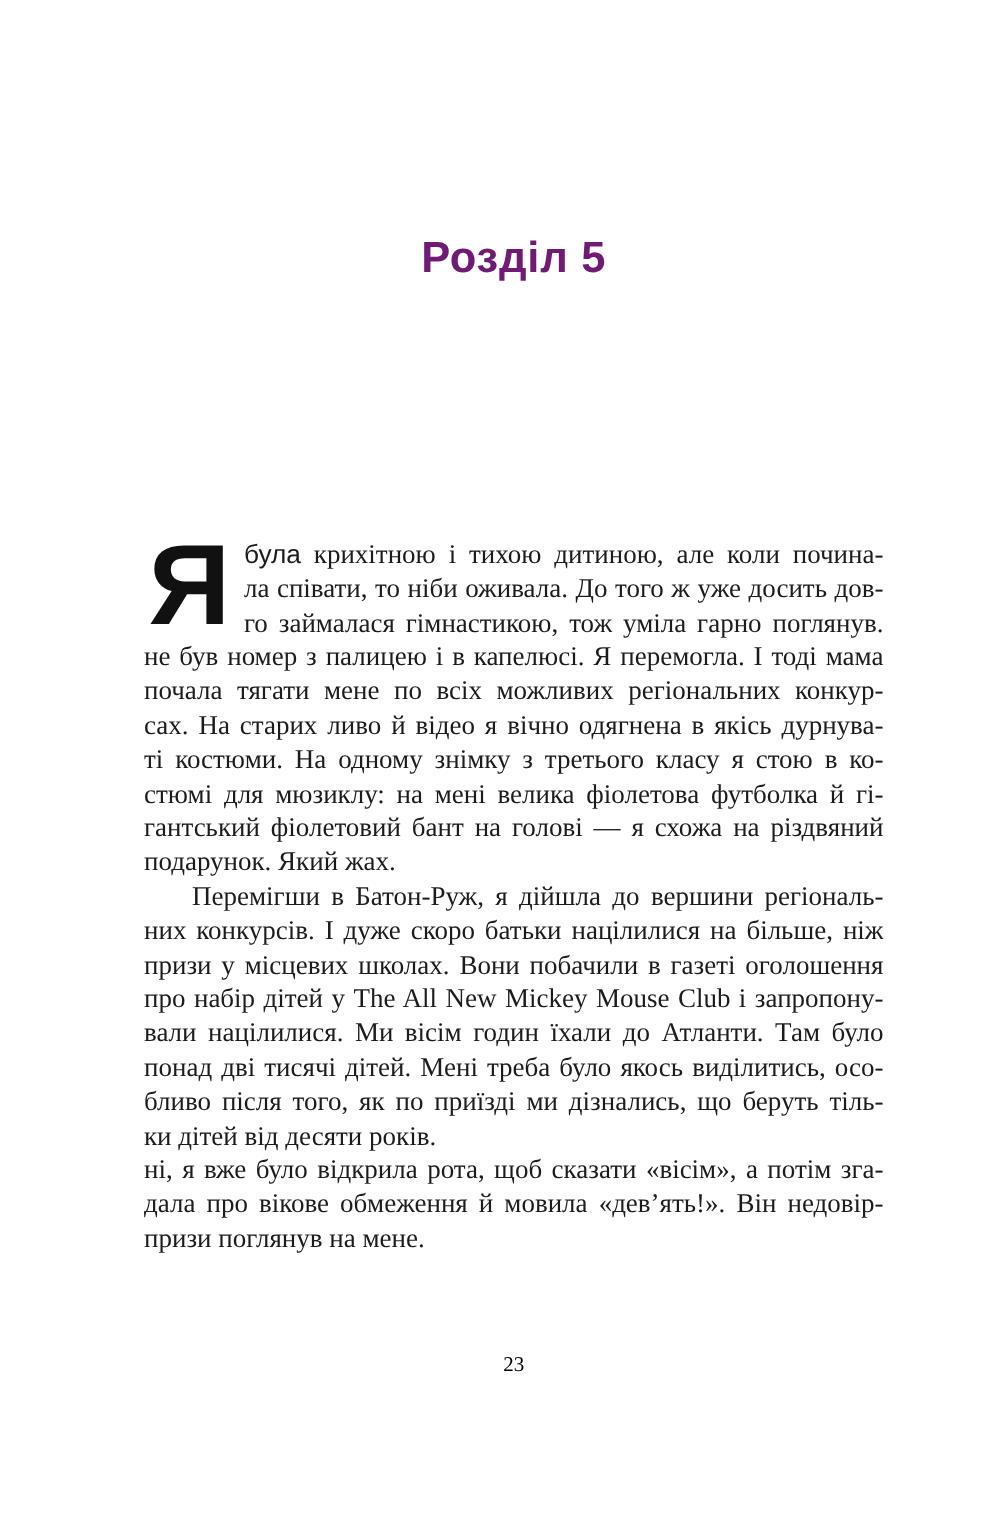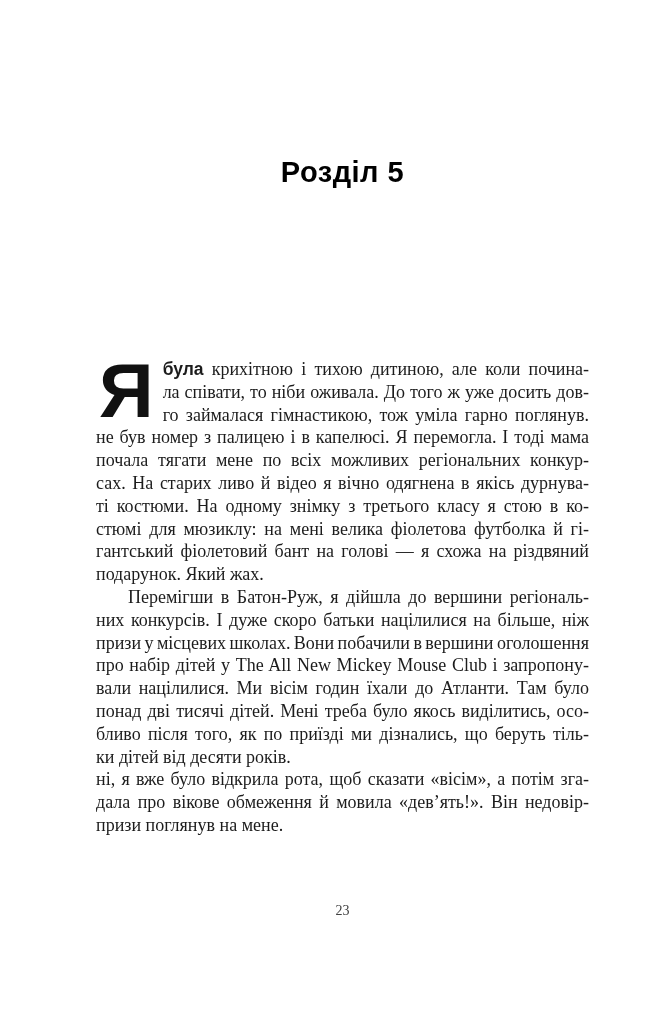--- a/index.html
+++ b/index.html
@@ -19,21 +19,21 @@
     position: absolute;
     top: 157px;
     left: 96px;
     width: 493px;
     text-align: center;
     font-family: "Liberation Sans", sans-serif;
     font-weight: 700;
     font-size: 29px;
     line-height: 1.1;
     letter-spacing: 0.5px;
-    color: #000000;
+    color: #701a75;
   }
   .body-text {
     position: absolute;
     top: 358px;
     left: 96px;
     width: 493px;
     font-family: "Liberation Serif", serif;
     font-size: 18px;
     line-height: 22.8px;
     color: #1c1c1c;
@@ -56,32 +56,32 @@
     font-family: "Liberation Sans", sans-serif;
     font-weight: 700;
     font-size: 76px;
     line-height: 60px;
     height: 64px;
     margin: 3px 9px 0 3px;
     color: #111111;
   }
   .lead-word {
     font-family: "Liberation Sans", sans-serif;
-    font-weight: 700;
+    font-weight: 400;
     font-size: 17.5px;
   }
   .page-number {
     position: absolute;
     top: 903px;
     left: 96px;
     width: 493px;
     text-align: center;
     font-family: "Liberation Serif", serif;
     font-size: 14px;
-    color: #404040;
+    color: #000000;
   }
 </style>
 </head>
 <body>
 
 <div class="page">
 
   <div class="chapter-heading">Розділ 5</div>
 
   <div class="body-text">
@@ -98,21 +98,21 @@
       <div class="line">сах. На старих ливо й відео я вічно одягнена в якісь дурнува-</div>
       <div class="line">ті костюми. На одному знімку з третього класу я стою в ко-</div>
       <div class="line">стюмі для мюзиклу: на мені велика фіолетова футболка й гі-</div>
       <div class="line">гантський фіолетовий бант на голові — я схожа на різдвяний</div>
       <div class="line last">подарунок. Який жах.</div>
     </div>
 
     <div class="para">
       <div class="line indent">Перемігши в Батон-Руж, я дійшла до вершини регіональ-</div>
       <div class="line">них конкурсів. І дуже скоро батьки націлилися на більше, ніж</div>
-      <div class="line">призи у місцевих школах. Вони побачили в вершини оголошення</div>
+      <div class="line">призи у місцевих школах. Вони побачили в газеті оголошення</div>
       <div class="line">про набір дітей у The All New Mickey Mouse Club і запропону-</div>
       <div class="line">вали націлилися. Ми вісім годин їхали до Атланти. Там було</div>
       <div class="line">понад дві тисячі дітей. Мені треба було якось виділитись, осо-</div>
       <div class="line">бливо після того, як по приїзді ми дізнались, що беруть тіль-</div>
       <div class="line last">ки дітей від десяти років.</div>
     </div>
 
     <div class="para">
       <div class="line">ні, я вже було відкрила рота, щоб сказати «вісім», а потім зга-</div>
       <div class="line">дала про вікове обмеження й мовила «дев’ять!». Він недовір-</div>

